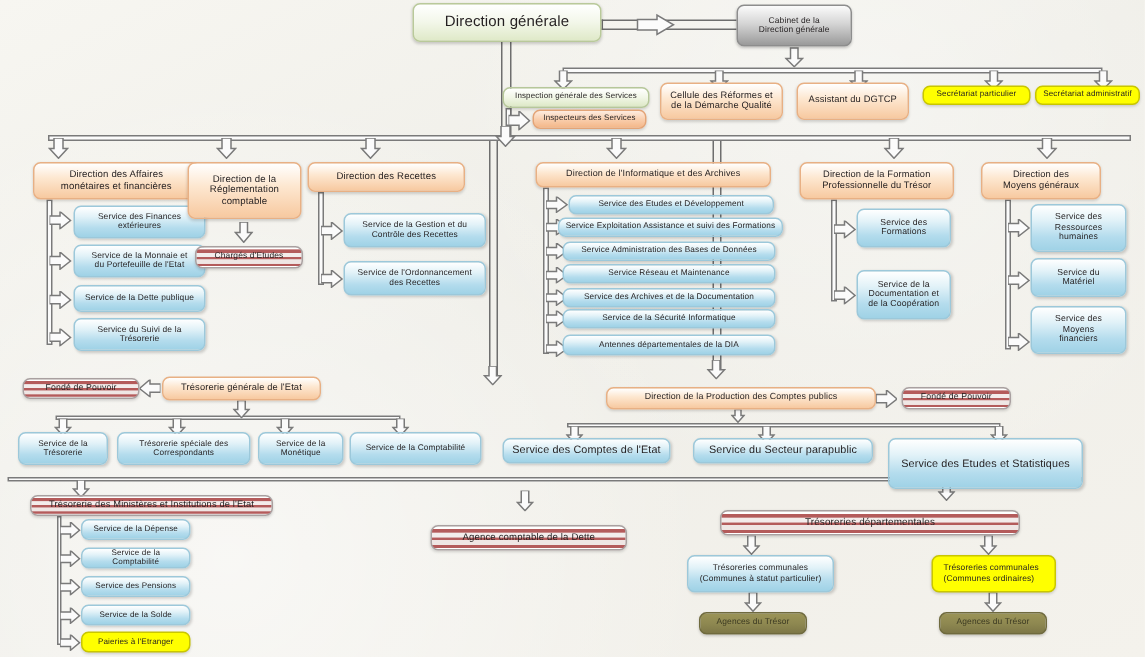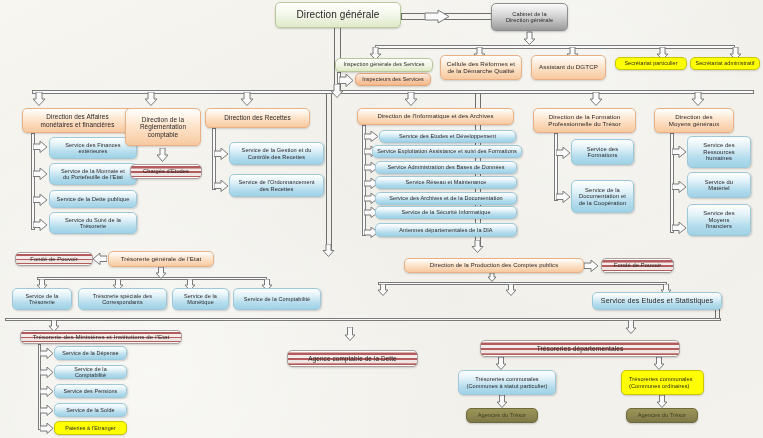--- a/index.html
+++ b/index.html
@@ -536,21 +536,27 @@
     <svg width="12" height="12" viewBox="0 0 12 12">
         <path d="M3.5 0 L8.5 0 L8.5 6 L11 6 L6 11.5 L1 6 L3.5 6 Z" fill="#fbfbfb" stroke="#7a7a7a" stroke-width="1"></path>
       </svg>
   </div>
   <div class="arw" style="left:660px;top:284px;">
     <svg width="12" height="12" viewBox="0 0 12 12">
         <path d="M3.5 0 L8.5 0 L8.5 6 L11 6 L6 11.5 L1 6 L3.5 6 Z" fill="#fbfbfb" stroke="#7a7a7a" stroke-width="1"></path>
       </svg>
   </div>
 
-  <div class="node b-blue" style="left:592px;top:292px;width:130px;height:18px;font-size:7.2px;">
+  <div class="node b-blue" style="left:335px;top:292px;width:112px;height:17px;font-size:7.2px;">
+    <span>Service des Comptes de l'Etat</span>
+  </div>
+  <div class="node b-blue" style="left:462px;top:292px;width:120px;height:17px;font-size:7.2px;">
+    <span>Service du Secteur parapublic</span>
+  </div>
+  <div class="node b-blue" style="left:592px;top:292px;width:130px;height:34px;font-size:7.2px;">
     <span>Service des Etudes et Statistiques</span>
   </div>
 
   <div class="ln lnv" style="left:715px;top:309px;height:11px;"></div>
   <div class="ln lnv" style="left:719px;top:309px;height:11px;"></div>
   <div class="spine" style="left:5px;top:318px;width:716px;height:3px;"></div>
 
   <div class="arw" style="left:48px;top:320px;">
     <svg width="12" height="12" viewBox="0 0 12 12">
         <path d="M3.5 0 L8.5 0 L8.5 6 L11 6 L6 11.5 L1 6 L3.5 6 Z" fill="#fbfbfb" stroke="#7a7a7a" stroke-width="1"></path>

